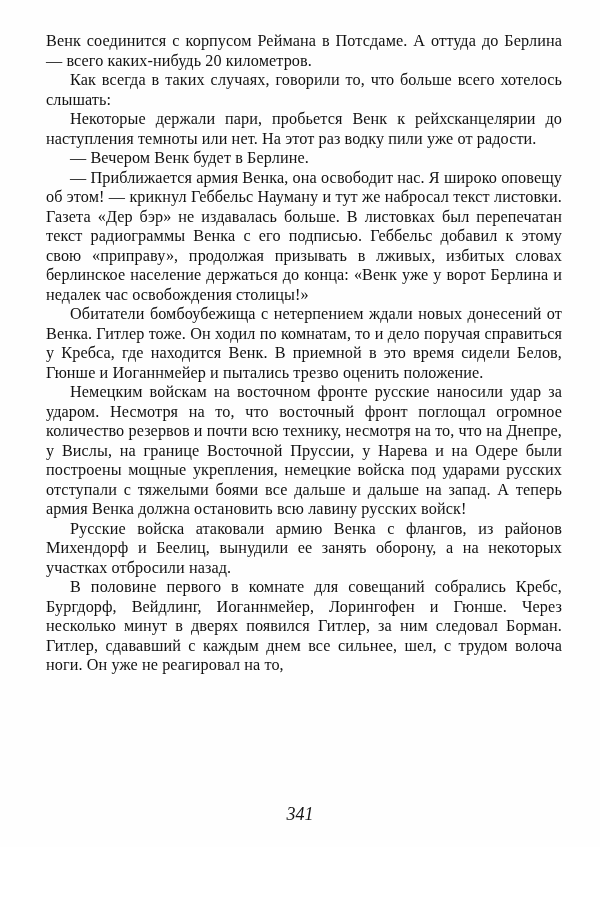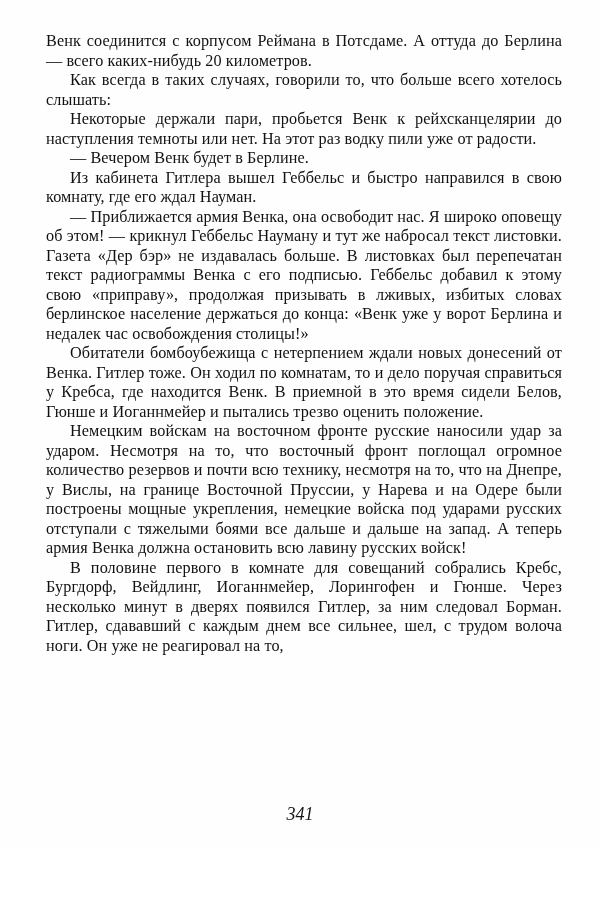--- a/index.html
+++ b/index.html
@@ -50,20 +50,20 @@
 </style>
 </head>
 <body>
 
 <div class="page">
   <div class="text-block" id="paragraphs">
       <p class="">Венк соединится с корпусом Реймана в Потсдаме. А оттуда до Берлина — всего каких-нибудь 20 километров.</p>
       <p class="indent">Как всегда в таких случаях, говорили то, что больше всего хотелось слышать:</p>
       <p class="indent">Некоторые держали пари, пробьется Венк к рейхсканцелярии до наступления темноты или нет. На этот раз водку пили уже от радости.</p>
       <p class="indent">— Вечером Венк будет в Берлине.</p>
-      <p class="indent">Из кабинета Гитлера вышел Геббельс и быстро направился в свою комнату, где его ждал Науман.</p>
       <p class="indent">— Приближается армия Венка, она освободит нас. Я широко оповещу об этом! — крикнул Геббельс Науману и тут же набросал текст листовки. Газета «Дер бэр» не издавалась больше. В листовках был перепечатан текст радиограммы Венка с его подписью. Геббельс добавил к этому свою «приправу», продолжая призывать в лживых, избитых словах берлинское население держаться до конца: «Венк уже у ворот Берлина и недалек час освобождения столицы!»</p>
       <p class="indent">Обитатели бомбоубежища с нетерпением ждали новых донесений от Венка. Гитлер тоже. Он ходил по комнатам, то и дело поручая справиться у Кребса, где находится Венк. В приемной в это время сидели Белов, Гюнше и Иоганнмейер и пытались трезво оценить положение.</p>
       <p class="indent">Немецким войскам на восточном фронте русские наносили удар за ударом. Несмотря на то, что восточный фронт поглощал огромное количество резервов и почти всю технику, несмотря на то, что на Днепре, у Вислы, на границе Восточной Пруссии, у Нарева и на Одере были построены мощные укрепления, немецкие войска под ударами русских отступали с тяжелыми боями все дальше и дальше на запад. А теперь армия Венка должна остановить всю лавину русских войск!</p>
+      <p class="indent">Русские войска атаковали армию Венка с флангов, из районов Михендорф и Беелиц, вынудили ее занять оборону, а на некоторых участках отбросили назад.</p>
       <p class="indent">В половине первого в комнате для совещаний собрались Кребс, Бургдорф, Вейдлинг, Иоганнмейер, Лорингофен и Гюнше. Через несколько минут в дверях появился Гитлер, за ним следовал Борман. Гитлер, сдававший с каждым днем все сильнее, шел, с трудом волоча ноги. Он уже не реагировал на то,</p>
     </div>
   <div class="page-number">341</div>
 </div>
 
 </body></html>

